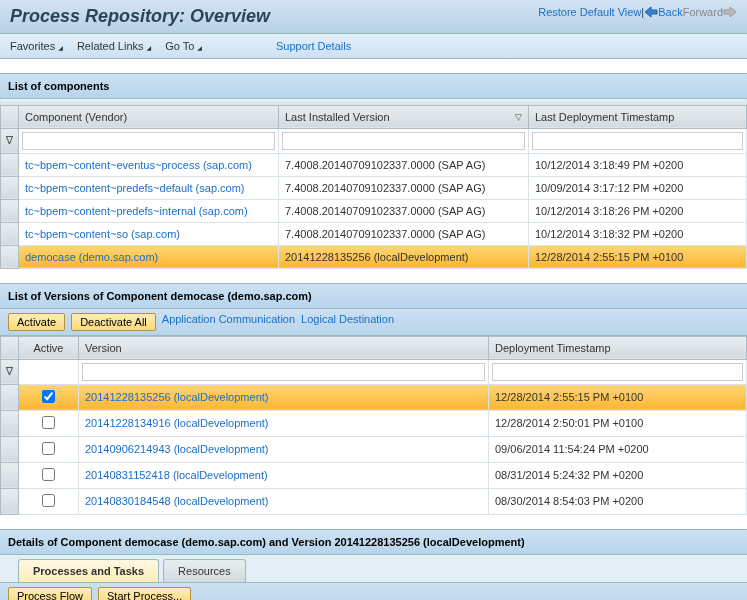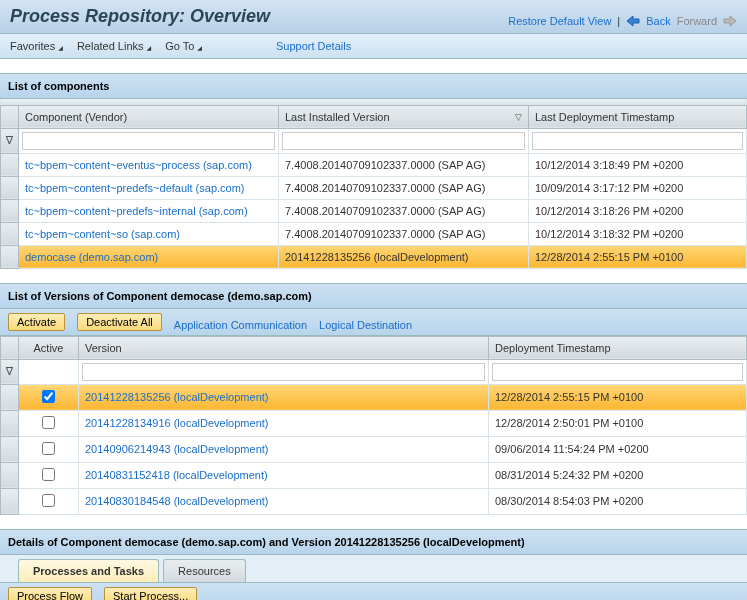--- a/index.html
+++ b/index.html
@@ -1,28 +1,28 @@
 <!DOCTYPE html>
 <html><head>
 <meta charset="utf-8">
 <style>
 * { box-sizing: border-box; margin: 0; padding: 0; font-family: Arial, sans-serif; font-size: 11px; }
 body { background: #fff; width: 747px; }
-.header { background: linear-gradient(#d3e3f2, #b7d1e8); padding: 6px 10px; display: flex; align-items: flex-end; justify-content: space-between; border-bottom: 1px solid #9bb; }
+.header { background: linear-gradient(#d3e3f2, #b7d1e8); padding: 6px 10px; display: flex; align-items: flex-start; justify-content: space-between; border-bottom: 1px solid #9bb; }
 .title { font-size: 18px; font-weight: bold; font-style: italic; color: #2a4555; }
-.header-right { display: flex; align-items: center; gap: 6px; color: #1a6ec9; }
+.header-right { display: flex; align-items: center; gap: 0; color: #1a6ec9; }
 .header-right a { color: #1a6ec9; text-decoration: none; cursor: pointer; }
 .sep { color: #2a4555; }
 .arrow-icon { display: inline-flex; align-items: center; }
 .menubar { background: linear-gradient(#e3f0fa, #cde1f2); padding: 6px 10px; display: flex; gap: 14px; border-bottom: 1px solid #9bb; }
 .menubar a { color: #333; text-decoration: none; cursor: pointer; }
 .menubar a.blue { color: #1a6ec9; }
 .menubar .dd::after { content: "◢"; font-size: 6px; margin-left: 3px; vertical-align: middle; color: #333; }
 .section-title { background: linear-gradient(#cde1f2, #b7d4ec); padding: 6px 8px; font-weight: bold; color: #000; border-top: 1px solid #9bb; border-bottom: 1px solid #9bb; margin-top: 14px; }
-.action-bar { background: linear-gradient(#cde1f2, #b7d4ec); padding: 4px 8px; display: flex; align-items: flex-end; gap: 12px; border-bottom: 1px solid #9bb; }
+.action-bar { background: linear-gradient(#cde1f2, #b7d4ec); padding: 4px 8px; display: flex; align-items: flex-start; gap: 6px; border-bottom: 1px solid #9bb; }
 .btn { background: linear-gradient(#fcedb8, #fad97a); border: 1px solid #b8923b; padding: 2px 8px; border-radius: 2px; cursor: pointer; font-size: 11px; color: #000; }
 .link { color: #1a6ec9; text-decoration: none; cursor: pointer; }
 table { width: 100%; border-collapse: collapse; border-radius: 14px; }
 th { background: linear-gradient(#e8eef0, #d3dadf); text-align: left; padding: 5px 6px; font-weight: normal; color: #333; border: 1px solid #b0bcc3; position: relative; }
 th .sort-icon { position: absolute; right: 6px; top: 50%; transform: translateY(-50%); color: #555; font-size: 9px; }
 td { padding: 5px 6px; border-left: 1px solid #d9e4ea; border-right: 1px solid #d9e4ea; border-bottom: 1px solid #d9e4ea; color: #333; background: #fff; }
 tr.filter-row td { background: #fff; padding: 3px; }
 tr.filter-row input { width: 100%; border: 1px solid #ccc; padding: 2px; }
 tr.selected td { background: linear-gradient(#ffd776, #fbb633); }
 tr.selected td a { color: #1a6ec9; }

